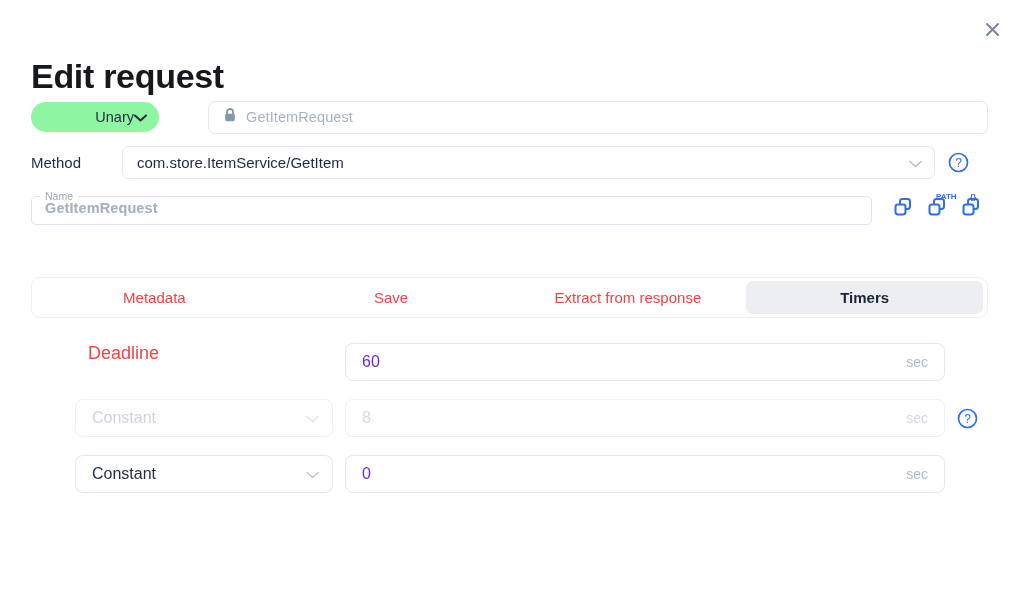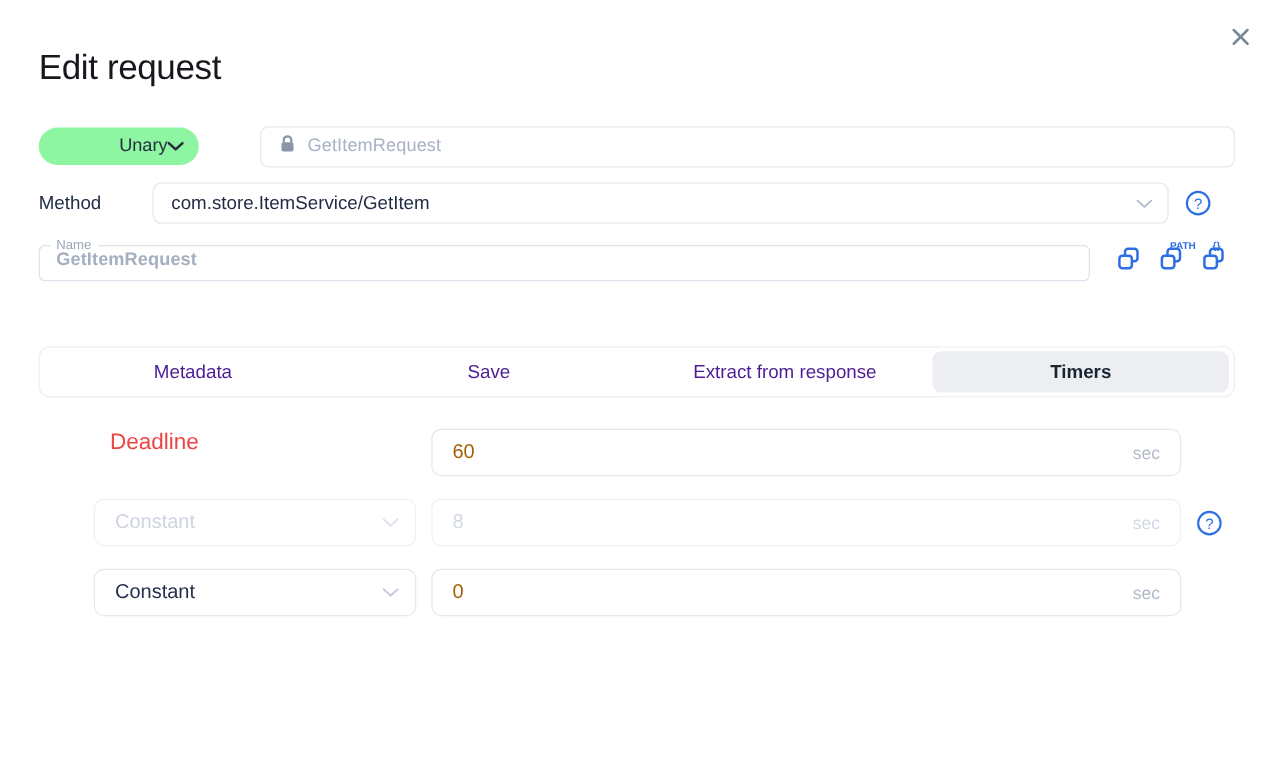--- a/index.html
+++ b/index.html
@@ -34,23 +34,23 @@
     border: none;
     background: transparent;
     padding: 0;
   }
   .close-btn svg { display: block; }
 
   
   .title {
     position: absolute;
     left: 31px;
-    top: 32px;
-    font-size: 28px;
-    font-weight: normal;
+    top: 54px;
+    font-size: 34px;
+    font-weight: bold;
     letter-spacing: -0.3px;
     color: #16181d;
     line-height: 44px;
   }
 
   
   .row-type {
     position: absolute;
     left: 31px;
     top: 101px;
@@ -209,21 +209,21 @@
     padding: 4px;
     background: #fff;
   }
   .tab {
     flex: 1;
     height: 33px;
     display: flex;
     align-items: center;
     justify-content: center;
     font-size: 15px;
-    color: #4c1d95;
+    color: #ef4444;
     border-radius: 7px;
     cursor: pointer;
   }
   .tab.active {
     background: #eceef1;
     color: #1b2433;
     font-weight: bold;
   }
 
   
@@ -271,21 +271,21 @@
     height: 38px;
     border: 1px solid #e3e8f0;
     border-radius: 8px;
     display: flex;
     align-items: center;
     justify-content: space-between;
     padding: 0 16px;
     background: #fff;
   }
   .numfield.disabled { border-color: #edf1f6; }
-  .numfield .ph { font-size: 16px; color: #a16207; }
+  .numfield .ph { font-size: 16px; color: #6d28d9; }
   .numfield.disabled .ph { color: #d2d9e3; }
   .numfield .unit { font-size: 14px; color: #b0bac8; }
   .numfield.disabled .unit { color: #d2d9e3; }
 
   .row-help {
     position: absolute;
     left: 957px;
     width: 21px;
     height: 21px;
     cursor: pointer;

